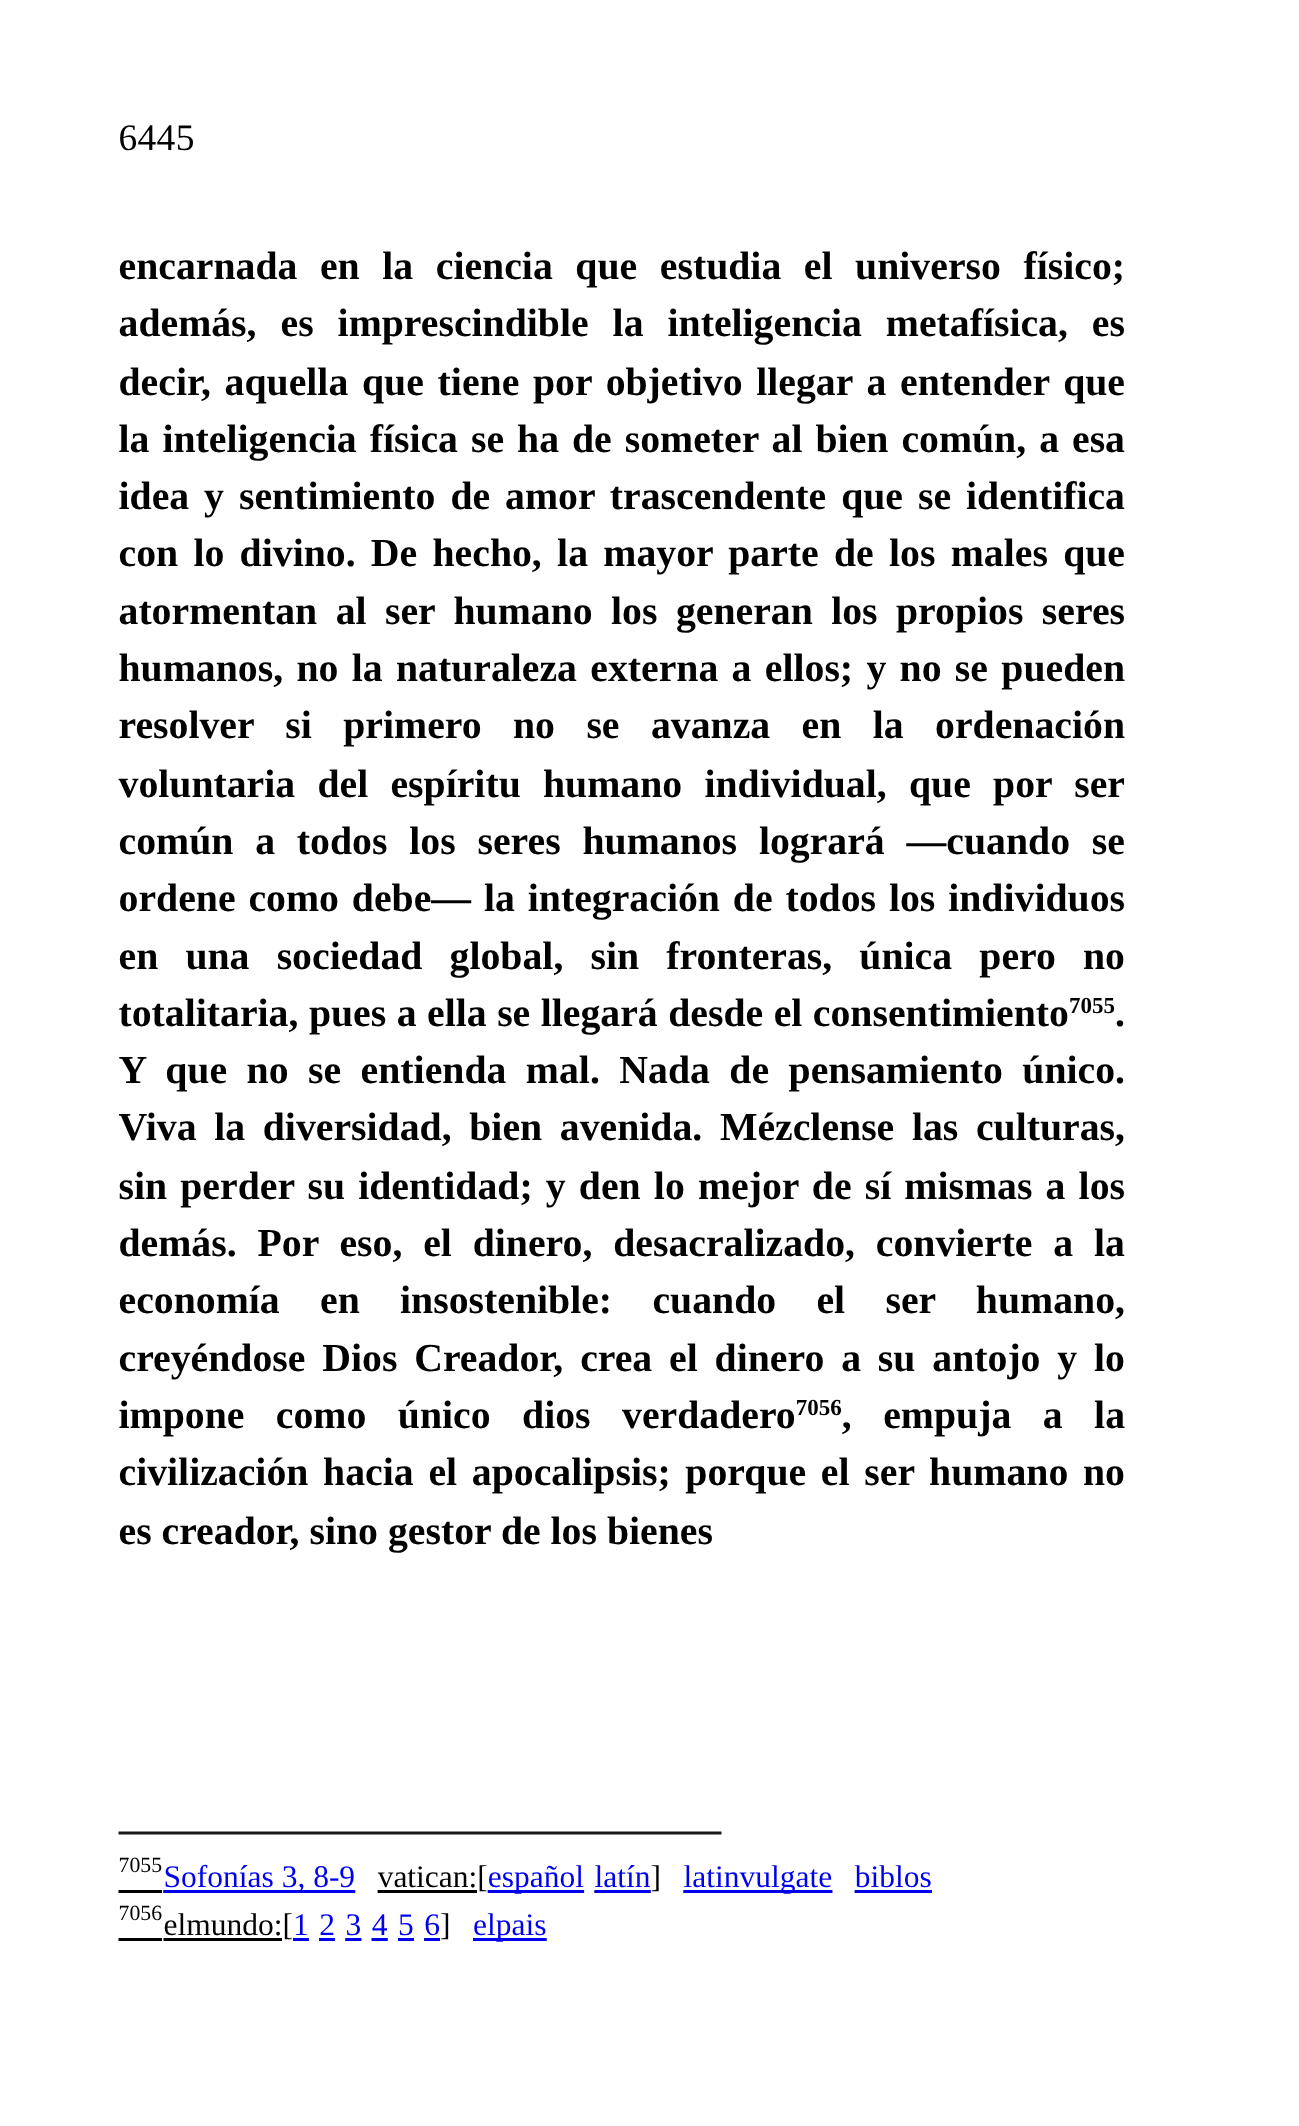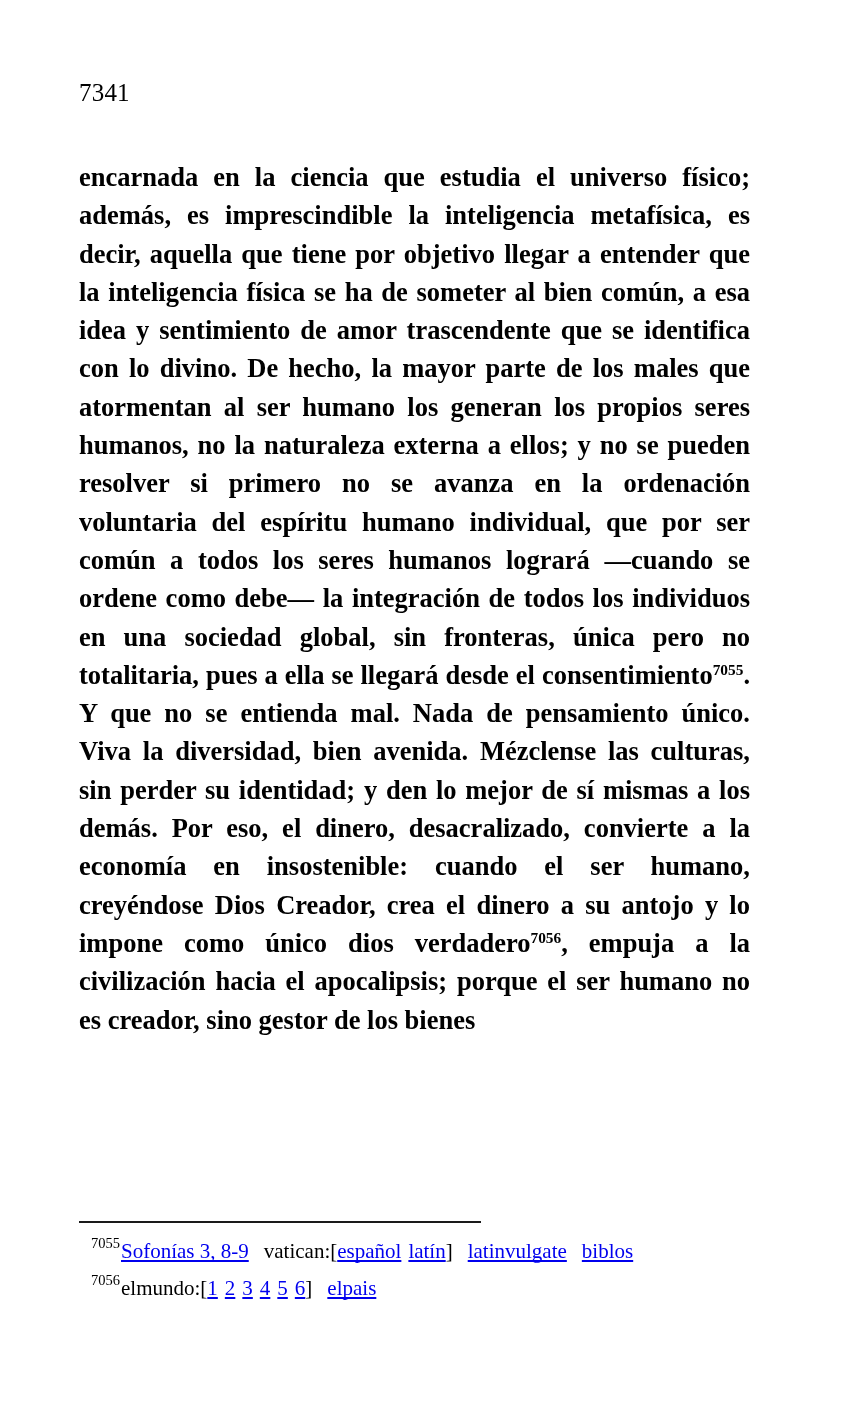--- a/index.html
+++ b/index.html
@@ -78,21 +78,22 @@
     border: 0;
     border-top: 2.5px solid #1a1a1a;
     margin: 0 0 16px 0;
   }
 
   .footnote {
     font-size: 21px;
     line-height: 25px;
     color: #000;
     white-space: nowrap;
-    margin: 12px;
+    margin: 0;
+    text-decoration: underline;
   }
   .footnote + .footnote { margin-top: 7px; }
 
   .fn-mark {
     font-size: 14.5px;
     vertical-align: 0.72em;
     line-height: 0;
     margin-right: 1px;
   }
 
@@ -106,21 +107,21 @@
   .plain { color: #000; }
 
   .gap-sm { display: inline-block; width: 7px; }
   .gap-md { display: inline-block; width: 15px; }
 </style>
 </head>
 <body>
 
 <div class="page">
 
-  <div class="page-number">7341</div>
+  <div class="page-number">6445</div>
 
   <div class="body-column">
     <p class="body-para"><span>encarnada en la ciencia que estudia el universo físico; además, es imprescindible la inteligencia metafísica, es decir, aquella que tiene por objetivo llegar a entender que la inteligencia física se ha de someter al bien común, a esa idea y sentimiento de amor trascendente que se identifica con lo divino. De hecho, la mayor parte de los males que atormentan al ser humano los generan los propios seres humanos, no la naturaleza externa a ellos; y no se pueden resolver si primero no se avanza en la ordenación voluntaria del espíritu humano individual, que por ser común a todos los seres humanos logrará </span><span>—cuando se ordene como debe—</span><span> la integración de todos los individuos en una sociedad global, sin fronteras, única pero no totalitaria, pues a ella se llegará desde el consentimiento</span><sup>7055</sup><span>. Y que no se entienda mal. Nada de pensamiento único. Viva la diversidad, bien avenida. Mézclense las culturas, sin perder su identidad; y den lo mejor de sí mismas a los demás. Por eso, el dinero, desacralizado, convierte a la economía en insostenible: cuando el ser humano, creyéndose Dios Creador, crea el dinero a su antojo y lo impone como único dios verdadero</span><sup>7056</sup><span>, empuja a la civilización hacia el apocalipsis; porque el ser humano no es creador, sino gestor de los bienes</span></p>
   </div>
 
   <div class="footnote-area">
     <hr class="footnote-rule">
     <div id="footnote-list">
         <div class="footnote"><span class="fn-mark">7055</span><span class="lnk">Sofonías 3, 8-9</span><span class="gap-md"></span><span class="plain">vatican:[</span><span class="lnk">español</span><span class="gap-sm"></span><span class="lnk">latín</span><span class="plain">]</span><span class="gap-md"></span><span class="lnk">latinvulgate</span><span class="gap-md"></span><span class="lnk">biblos</span></div>
         <div class="footnote"><span class="fn-mark">7056</span><span class="plain">elmundo:[</span><span class="lnk">1</span><span class="gap-sm"></span><span class="lnk">2</span><span class="gap-sm"></span><span class="lnk">3</span><span class="gap-sm"></span><span class="lnk">4</span><span class="gap-sm"></span><span class="lnk">5</span><span class="gap-sm"></span><span class="lnk">6</span><span class="plain">]</span><span class="gap-md"></span><span class="lnk">elpais</span></div>

